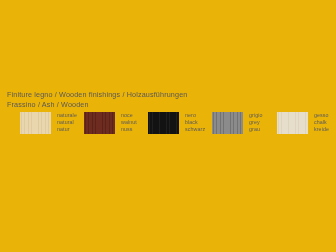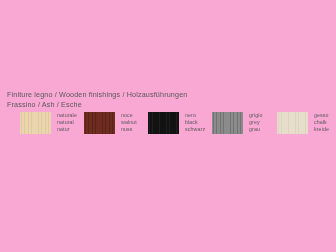--- a/index.html
+++ b/index.html
@@ -11,21 +11,21 @@
     width: 336px;
     height: 252px;
     overflow: hidden;
     font-family: "Liberation Sans", sans-serif;
     color: #4a4a4a;
     position: relative;
   }
   #page {
     position: absolute;
     inset: 0;
-    background: #f9a8d4;
+    background: #eab308;
   }
   #heading {
     position: absolute;
     left: 7px;
     top: 90px;
     line-height: 9.5px;
   }
   #heading .line {
     font-size: 7.2px;
     letter-spacing: 0.15px;
@@ -70,21 +70,21 @@
     white-space: nowrap;
   }
 </style>
 </head>
 <body>
 
 <div id="page">
 
   <div id="heading">
     <span class="line">Finiture legno / Wooden finishings / Holzausführungen</span>
-    <span class="line">Frassino / Ash / Esche</span>
+    <span class="line">Frassino / Ash / Wooden</span>
   </div>
 
   <div id="swatch-row">
       <div class="swatch-item" style="left: 20px;">
         <div class="swatch-chip" style="background: rgb(233, 214, 174);">
           <div class="grain" style="background: repeating-linear-gradient(90deg, rgba(0, 0, 0, 0) 0px, rgba(0, 0, 0, 0) 1px, rgb(216, 192, 147) 1px, rgb(216, 192, 147) 1.7px, rgba(0, 0, 0, 0) 1.7px, rgba(0, 0, 0, 0) 3.4px); opacity: 0.55;"></div>
         </div>
         <div class="swatch-labels">
           <span>naturale</span>
           <span>natural</span>

